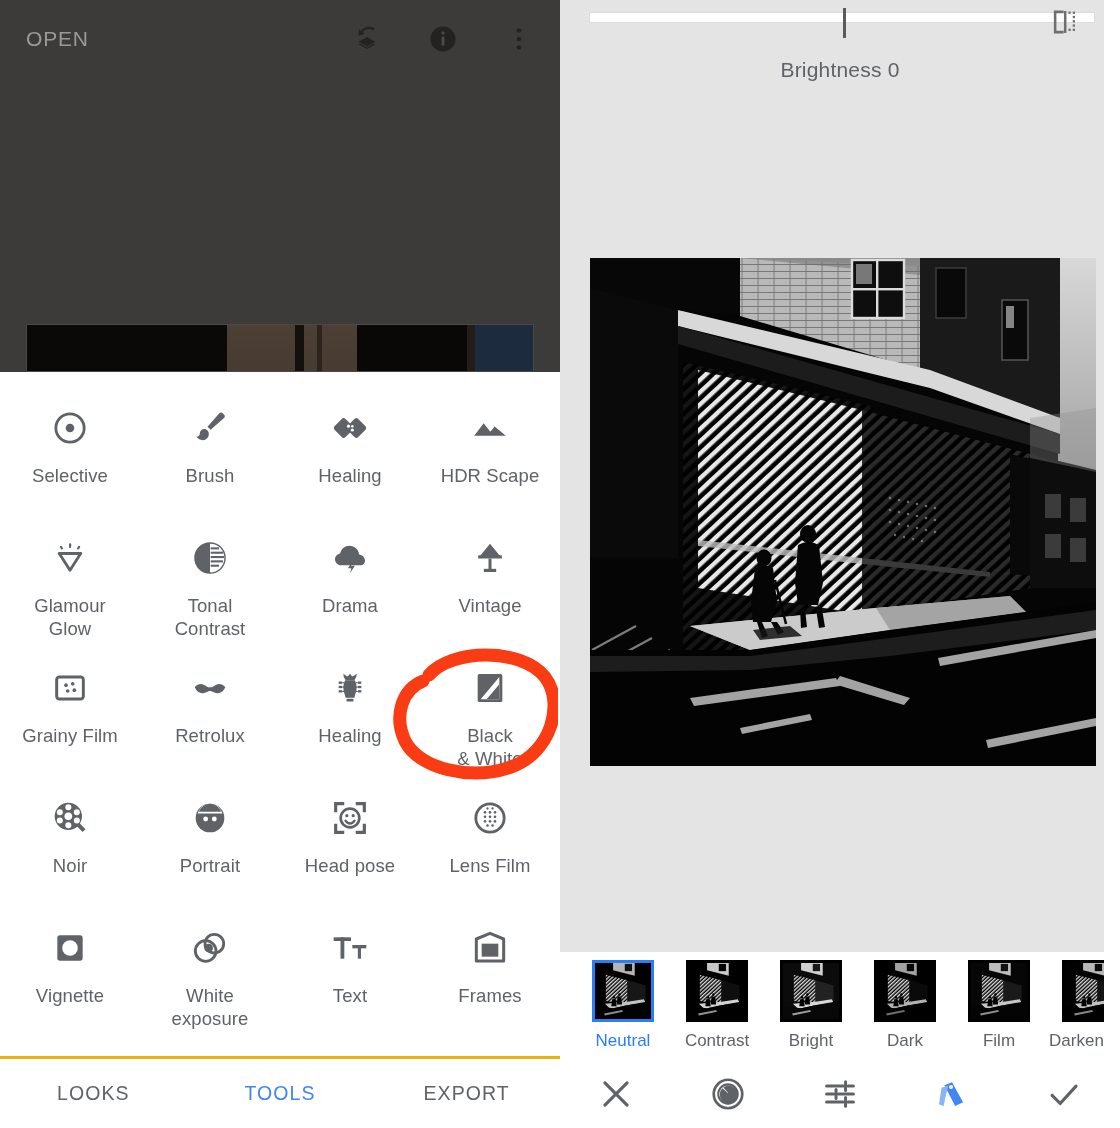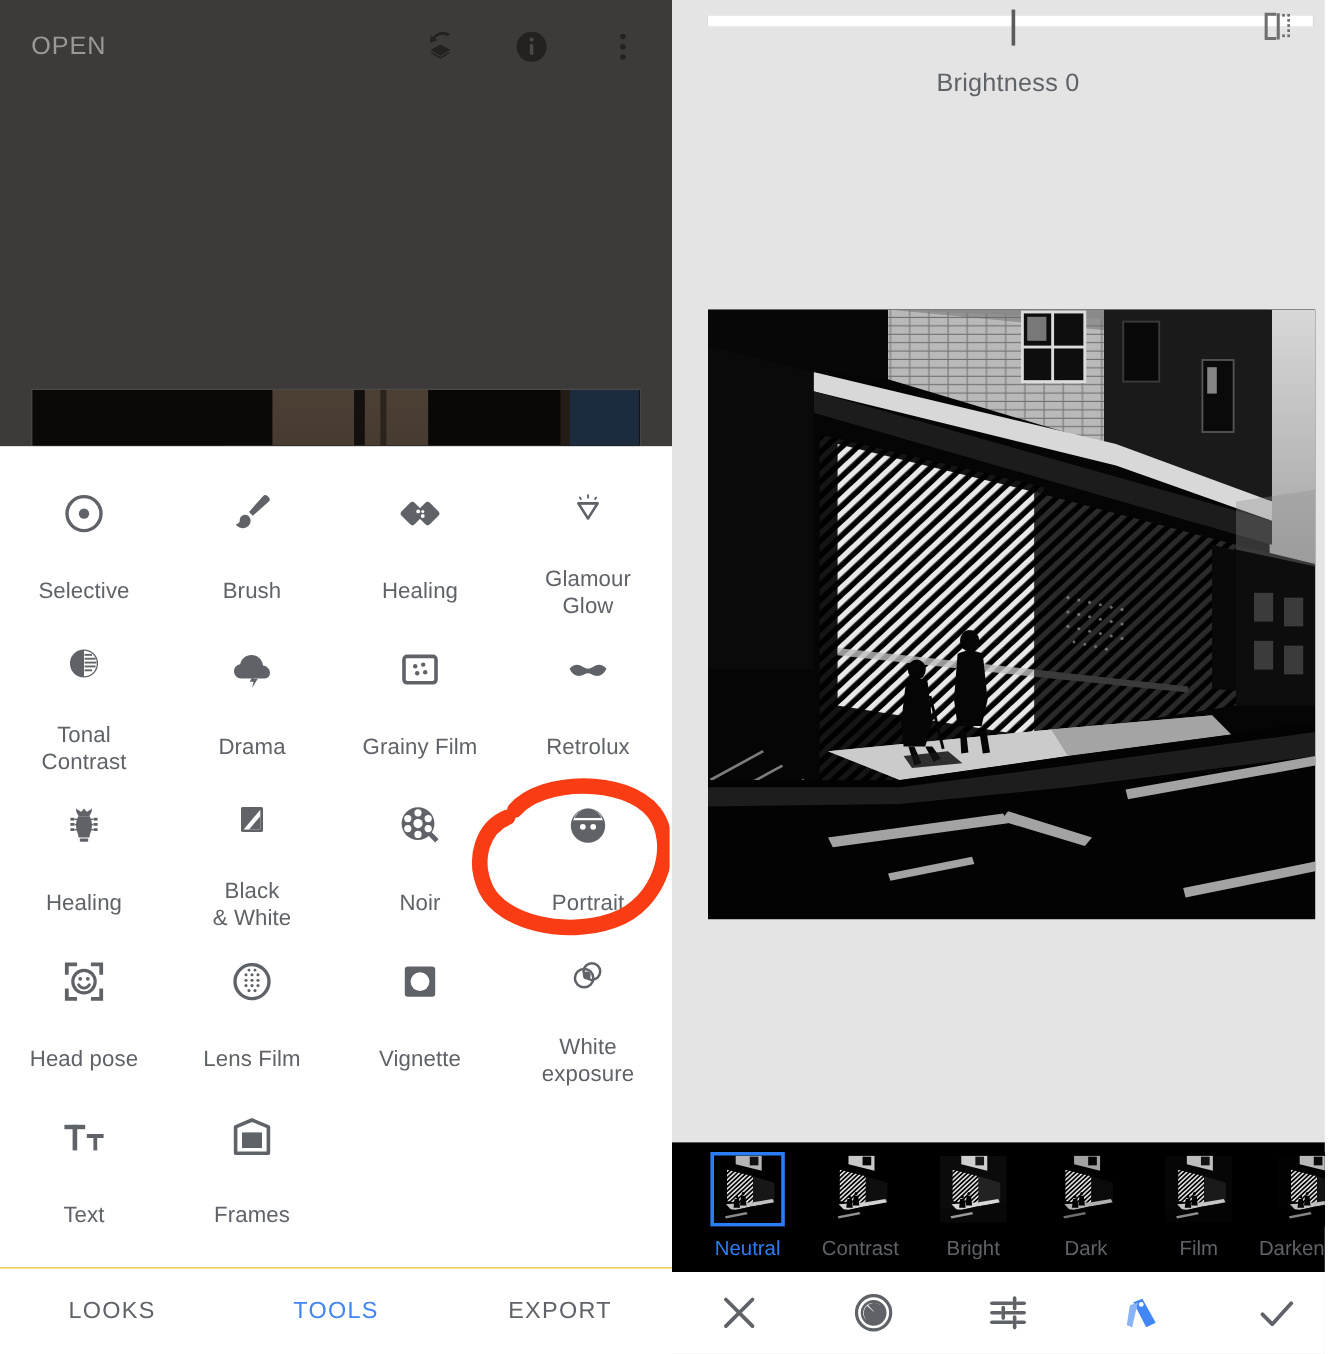--- a/index.html
+++ b/index.html
@@ -48,27 +48,27 @@
     display: grid; grid-template-columns: repeat(4, 1fr);
     grid-template-rows: repeat(5, 130px);
     padding-top: 14px;
   }
   .tool-cell {
     display: flex; flex-direction: column; align-items: center;
     justify-content: flex-start; padding-top: 22px; cursor: pointer;
   }
   .tool-ico { width: 40px; height: 40px; display: block; }
   .tool-lbl {
-    margin-top: 32px; font-size: 18.5px; color: #5f6368;
+    margin-top: 16px; font-size: 18.5px; color: #5f6368;
     text-align: center; line-height: 1.25; letter-spacing: 0.1px;
   }
 
   .bottom-nav {
     position: absolute; left: 0; top: 1056px; width: 560px; height: 72px;
-    background: #fff; border-top: 1px solid #eab308;
+    background: #fff; border-top: 3px solid #eab308;
     display: flex; align-items: center;
   }
   .nav-item {
     flex: 1; text-align: center; font-size: 19.5px;
     letter-spacing: 1.1px; color: #5f6368; cursor: pointer;
   }
   .nav-item.active { color: #4285f4; }
 
   
   .right-panel {
@@ -96,21 +96,21 @@
   }
   .photo-wrap {
     position: absolute; left: 30px; top: 258px; width: 506px; height: 508px;
     overflow: hidden; background: #000;
   }
   .photo-svg { display: block; width: 506px; height: 508px; }
 
   
   .presets-strip {
     position: absolute; left: 0; top: 952px; width: 560px; height: 108px;
-    background: #000000; display: flex; align-items: flex-start;
+    background: #ffffff; display: flex; align-items: flex-start;
     padding-left: 16px; padding-top: 8px; overflow: hidden;
   }
   .preset {
     width: 94px; flex: 0 0 94px; display: flex; flex-direction: column;
     align-items: center; cursor: pointer;
   }
   .preset-thumb {
     width: 62px; height: 62px; overflow: hidden; background: #000;
     border: 3px solid transparent; position: relative;
   }
@@ -208,20 +208,26 @@
           <svg class="tool-ico" viewBox="0 0 24 24">
             <rect x="3.6" y="7.4" width="9.2" height="9.2" rx="1.6" transform="rotate(-45 8.2 12)" fill="#5f6368"></rect>
             <rect x="11.2" y="7.4" width="9.2" height="9.2" rx="1.6" transform="rotate(-45 15.8 12)" fill="#5f6368"></rect>
             <circle cx="11.1" cy="10.9" r="0.95" fill="#fff"></circle>
             <circle cx="13.4" cy="13.2" r="0.95" fill="#fff"></circle>
             <circle cx="13.4" cy="10.9" r="0.75" fill="#fff"></circle>
           </svg>
           <div class="tool-lbl">Healing</div>
         </div>
 
+        <div class="tool-cell">
+          <svg class="tool-ico" viewBox="0 0 24 24">
+            <path d="M2.5 16.6 8.2 9.2l4 5.1 2.6-3.2 6.7 5.5z" fill="#5f6368"></path>
+          </svg>
+          <div class="tool-lbl">HDR Scape</div>
+        </div>
 
         <div class="tool-cell">
           <svg class="tool-ico" viewBox="0 0 24 24">
             <path d="M5.5 9.2h13L12 19.4z" fill="none" stroke="#5f6368" stroke-width="1.7" stroke-linejoin="round"></path>
             <rect x="5.2" y="8.4" width="13.6" height="1.7" fill="#5f6368"></rect>
             <rect x="11.4" y="3.1" width="1.3" height="2.9" rx="0.6" fill="#5f6368"></rect>
             <rect x="6.2" y="4.6" width="1.3" height="2.4" rx="0.6" transform="rotate(-32 6.85 5.8)" fill="#5f6368"></rect>
             <rect x="16.5" y="4.6" width="1.3" height="2.4" rx="0.6" transform="rotate(32 17.15 5.8)" fill="#5f6368"></rect>
           </svg>
           <div class="tool-lbl"><span>Glamour</span><br><span>Glow</span></div>
@@ -244,20 +250,29 @@
         </div>
 
         <div class="tool-cell">
           <svg class="tool-ico" viewBox="0 0 24 24">
             <path d="M6.6 16.4c-2 0-3.6-1.6-3.6-3.6 0-1.8 1.4-3.3 3.1-3.5C6.6 6.7 8.9 4.7 11.7 4.7c3 0 5.5 2.3 5.8 5.2 1.9.2 3.5 1.8 3.5 3.8 0 1.5-1.1 2.7-2.6 2.7z" fill="#5f6368"></path>
             <path d="M12.7 16.6h2.2l-2.9 4.6.8-3.1h-2l2.1-3.4z" fill="#5f6368"></path>
           </svg>
           <div class="tool-lbl">Drama</div>
         </div>
 
+        <div class="tool-cell">
+          <svg class="tool-ico" viewBox="0 0 24 24">
+            <path d="M12 3.4 6 10.8h12z" fill="#5f6368"></path>
+            <rect x="4.9" y="10.4" width="14.2" height="1.9" fill="#5f6368"></rect>
+            <rect x="11.1" y="12.4" width="1.8" height="6.2" fill="#5f6368"></rect>
+            <rect x="8.3" y="18.5" width="7.4" height="1.9" fill="#5f6368"></rect>
+          </svg>
+          <div class="tool-lbl">Vintage</div>
+        </div>
 
         <div class="tool-cell">
           <svg class="tool-ico" viewBox="0 0 24 24">
             <rect x="4" y="5.4" width="16" height="13.2" rx="1.6" fill="none" stroke="#5f6368" stroke-width="1.8"></rect>
             <circle cx="9.6" cy="10.3" r="1.1" fill="#5f6368"></circle>
             <circle cx="13.6" cy="9.5" r="1.1" fill="#5f6368"></circle>
             <circle cx="10.6" cy="13.8" r="1.1" fill="#5f6368"></circle>
             <circle cx="14.6" cy="13.3" r="1.1" fill="#5f6368"></circle>
           </svg>
           <div class="tool-lbl">Grainy Film</div>

